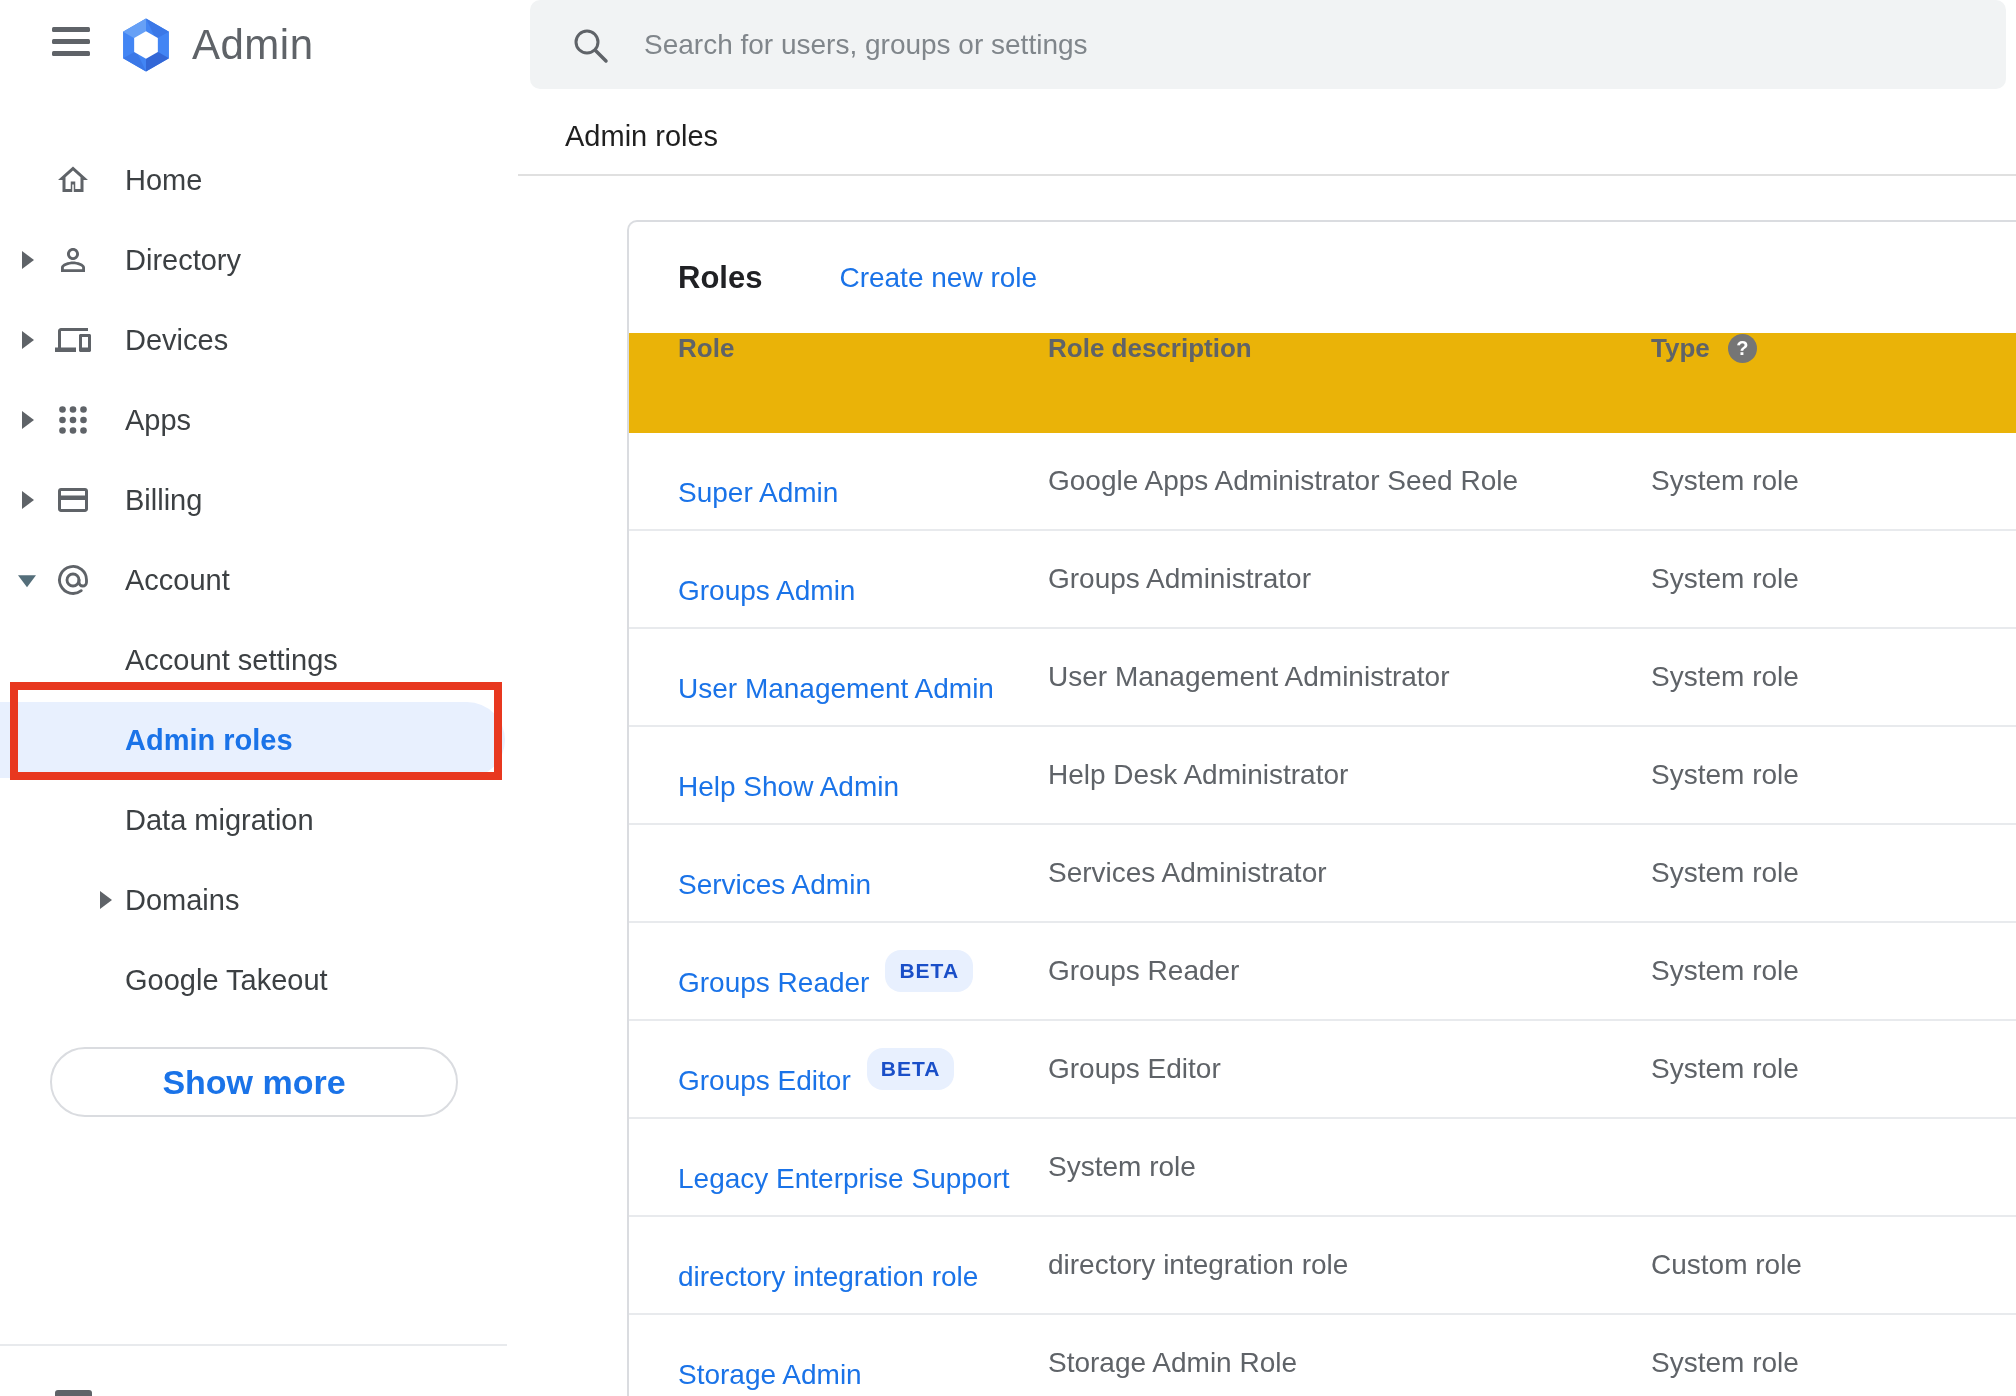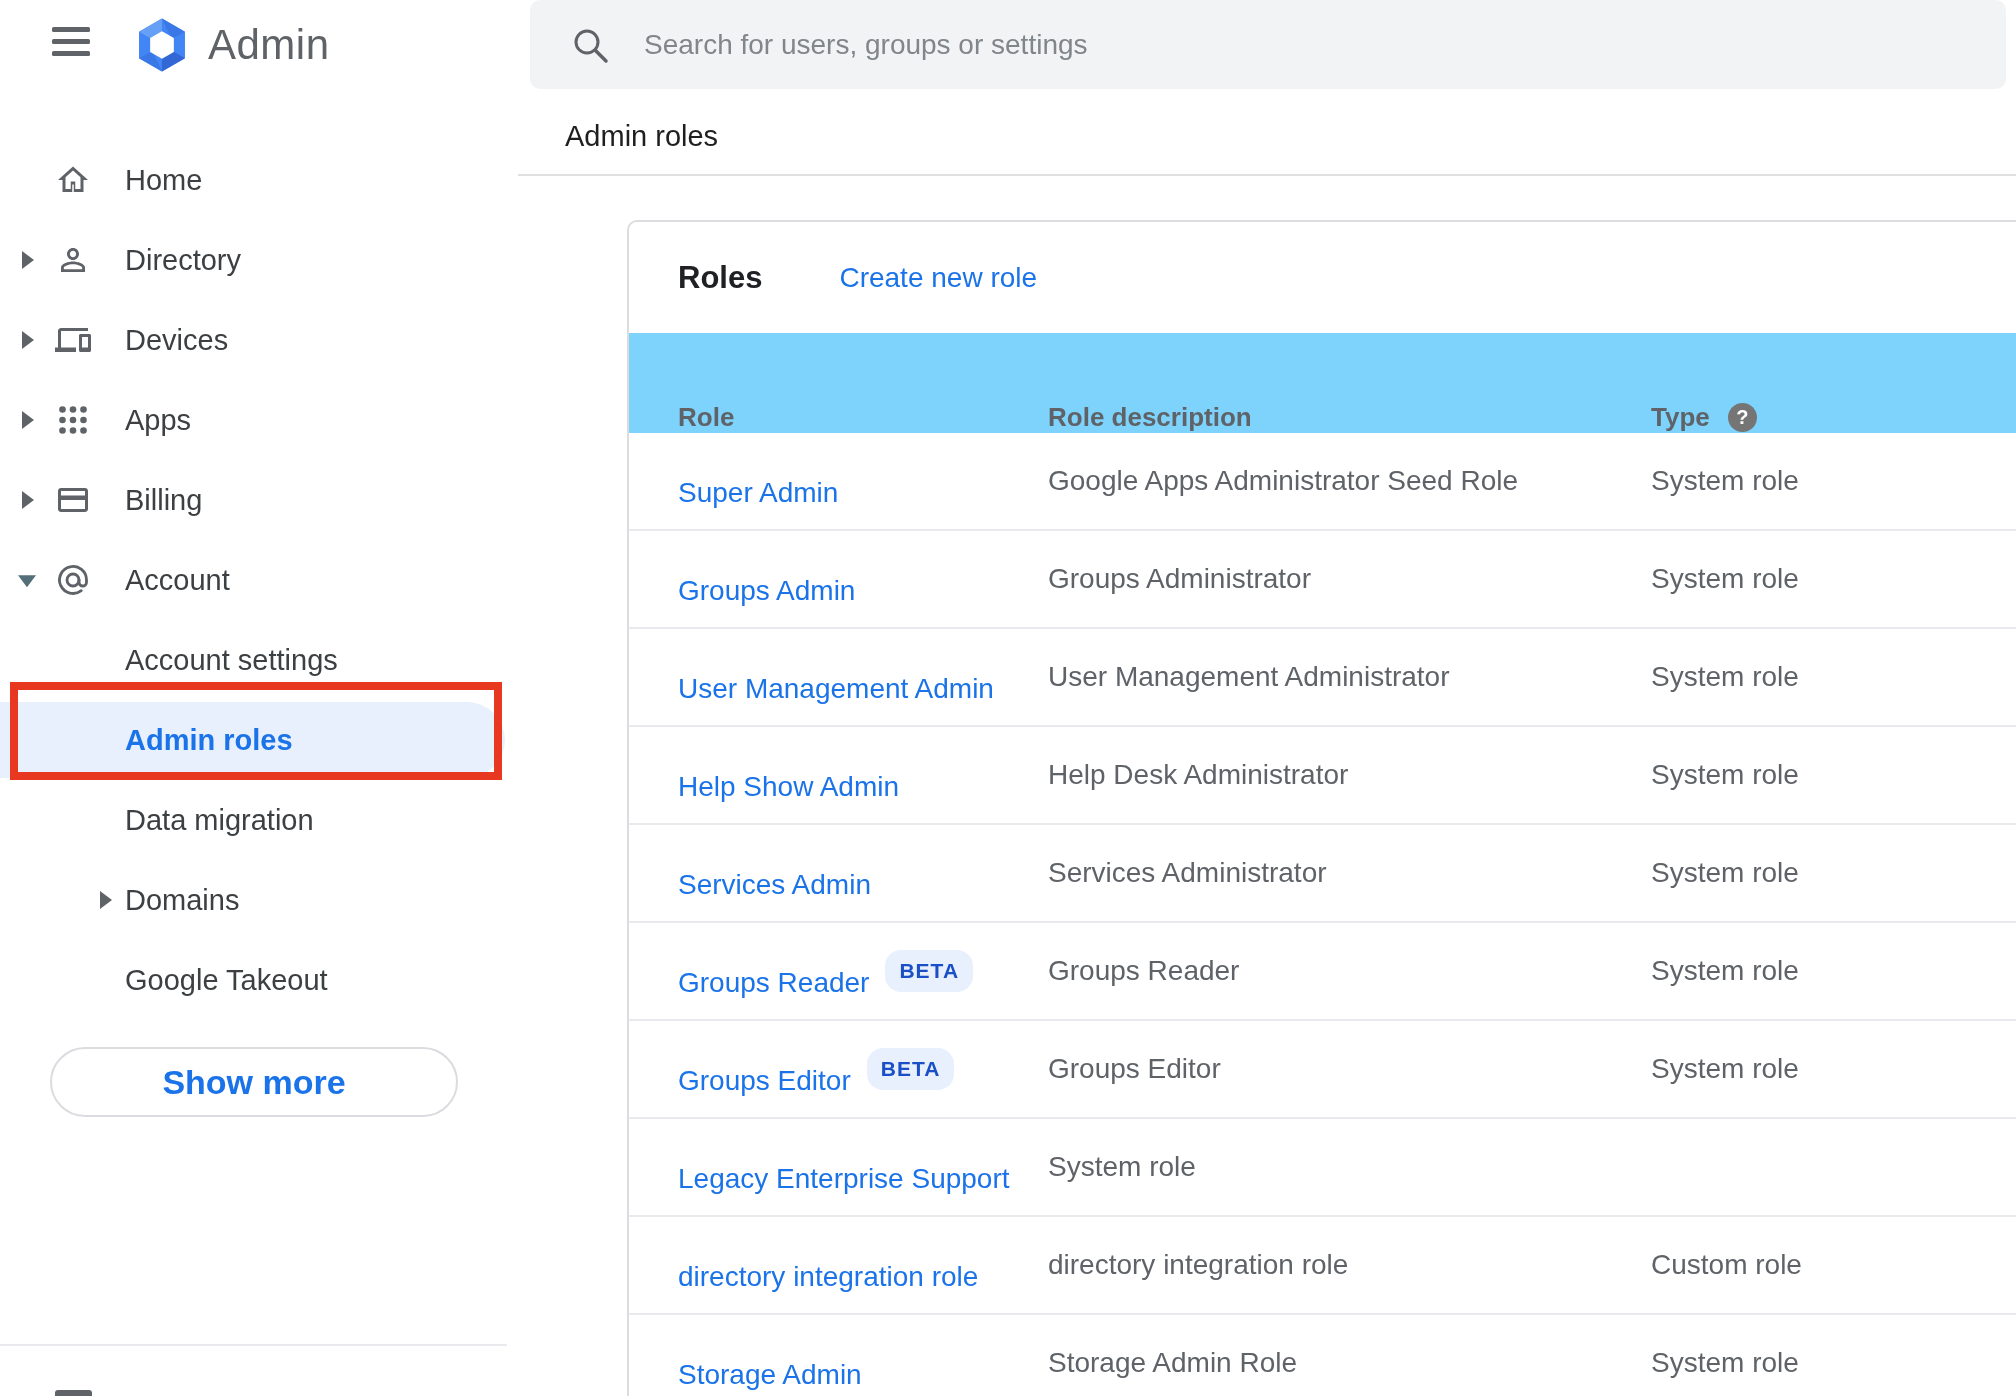--- a/index.html
+++ b/index.html
@@ -7,21 +7,21 @@
   .screen {
     position:relative; width:2016px; height:1396px; overflow:hidden;
     background:#ffffff; font-family:"Liberation Sans", sans-serif;
     color:#3c4043;
   }
 
   
   .sidebar { position:absolute; left:0; top:0; width:507px; height:1396px; background:#fff; }
   .sidebar-header { position:absolute; left:0; top:0; height:100px; width:507px; display:flex; align-items:center; }
   .hamburger { position:absolute; left:52px; top:27px; width:38px; height:30px; cursor:pointer; }
-  .logo-wrap { position:absolute; left:132px; top:16px; display:flex; align-items:center; }
+  .logo-wrap { position:absolute; left:116px; top:16px; display:flex; align-items:center; }
   .logo-title { font-size:42px; color:#5f6368; margin-left:16px; letter-spacing:0.5px; }
 
   .nav { position:absolute; left:0; top:140px; width:507px; }
   .nav-item { position:relative; height:80px; display:flex; align-items:center; cursor:pointer; }
   .nav-item .label { margin-left:125px; font-size:29px; color:#3c4043; white-space:nowrap; }
   .nav-item.active { background:#e8f0fe; width:505px; height:76px; margin:2px 0; border-radius:0 40px 40px 0; }
   .nav-item.active .label { color:#1a73e8; font-weight:bold; }
   .nav-icon { position:absolute; left:55px; top:50%; transform:translateY(-50%); width:36px; height:36px; }
   .arrow-right { position:absolute; left:22px; top:50%; transform:translateY(-50%);
     width:0; height:0; border-top:9px solid transparent; border-bottom:9px solid transparent; border-left:12px solid #5f6368; }
@@ -49,21 +49,21 @@
   .breadcrumb { position:absolute; left:565px; top:118px; font-size:29px; line-height:36px; color:#1f1f1f; }
   .top-divider { position:absolute; left:518px; top:174px; width:1498px; height:2px; background:#e0e0e0; }
 
   
   .card { position:absolute; left:627px; top:220px; width:1389px; height:1200px;
     background:#fff; border-left:2px solid #dadce0; border-top:2px solid #dadce0; border-radius:10px 0 0 0; }
   .card-header { height:111px; display:flex; align-items:center; padding-left:49px; }
   .card-title { font-size:31px; font-weight:bold; color:#202124; }
   .create-link { margin-left:77px; font-size:28px; color:#1a73e8; cursor:pointer; text-decoration:none; }
 
-  .thead { height:100px; background:#7dd3fc; display:flex; align-items:flex-end; padding-left:49px; }
+  .thead { height:100px; background:#eab308; display:flex; align-items:flex-start; padding-left:49px; }
   .col-role { width:370px; flex:none; }
   .col-desc { width:603px; flex:none; }
   .col-type { flex:1; display:flex; align-items:center; }
   .th { font-size:26px; color:#5f6368; font-weight:bold; }
   .help-circle { margin-left:18px; width:29px; height:29px; border-radius:50%; background:#757575;
     color:#fff; font-size:20px; font-weight:bold; display:flex; align-items:center; justify-content:center; cursor:pointer; }
 
   .trow { height:98px; display:flex; align-items:center; padding-left:49px; border-bottom:2px solid #e8eaed; }
   .role-cell { width:370px; flex:none; display:flex; align-items:center; }
   .role-link { font-size:28px; color:#1a73e8; cursor:pointer; text-decoration:none; white-space:nowrap;margin-top:23px; }

